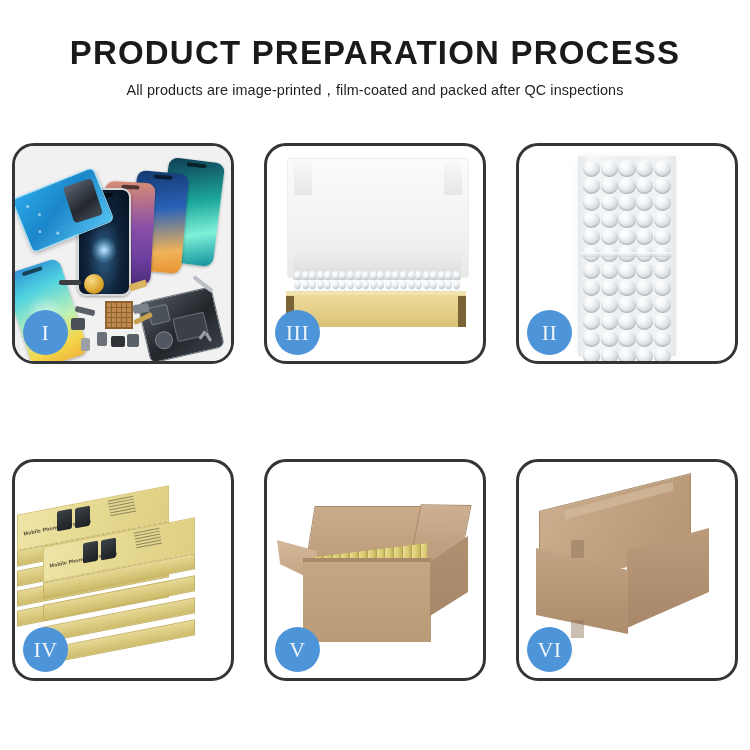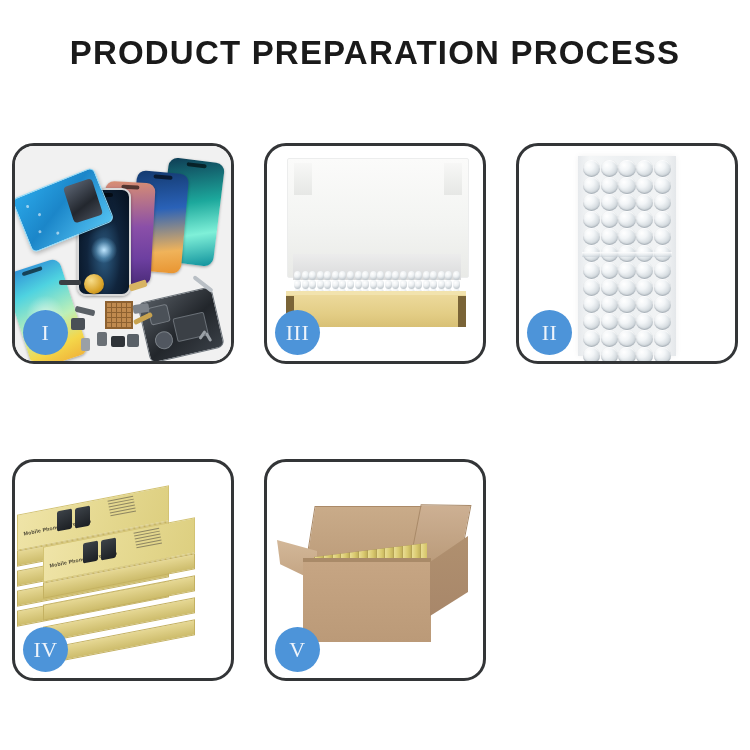--- a/index.html
+++ b/index.html
@@ -260,20 +260,21 @@
     background: rgba(140,114,86,.45);
   }
 </style>
 </head>
 <body>
 
 <div id="page">
 
   <div class="header">
     <h1 class="title">PRODUCT PREPARATION PROCESS</h1>
+    <p class="subtitle">All products are image-printed，film-coated and packed after QC inspections</p>
   </div>
 
   <div class="grid">
 
     <div class="panel">
       <div class="panel-canvas">
         <div class="p1-bg"></div>
 
         <div class="phone" style="left:148px; top:14px; width:56px; height:104px; transform:rotate(7deg);
                     background:linear-gradient(165deg,#0f3b54 0%,#1ca89c 42%,#7ff0d8 70%,#0d8f9b 100%);">
@@ -565,15 +566,26 @@
             <div class="c5-stick" style="left: 96.8px;"></div>
             <div class="c5-stick" style="left: 105.6px;"></div>
           </div>
         <div class="c5-top-edge"></div>
         <div class="c5-body"></div>
         <div class="c5-right"></div>
       </div>
       <div class="badge">V</div>
     </div>
 
+    <div class="panel">
+      <div class="panel-canvas">
+        <div class="c6-top"></div>
+        <div class="c6-tape"></div>
+        <div class="c6-side"></div>
+        <div class="c6-front"></div>
+        <div class="c6-tab" style="left:52px; top:78px;"></div>
+        <div class="c6-tab" style="left:52px; top:158px;"></div>
+      </div>
+      <div class="badge">VI</div>
+    </div>
 
   </div>
 </div>
 
 </body></html>

